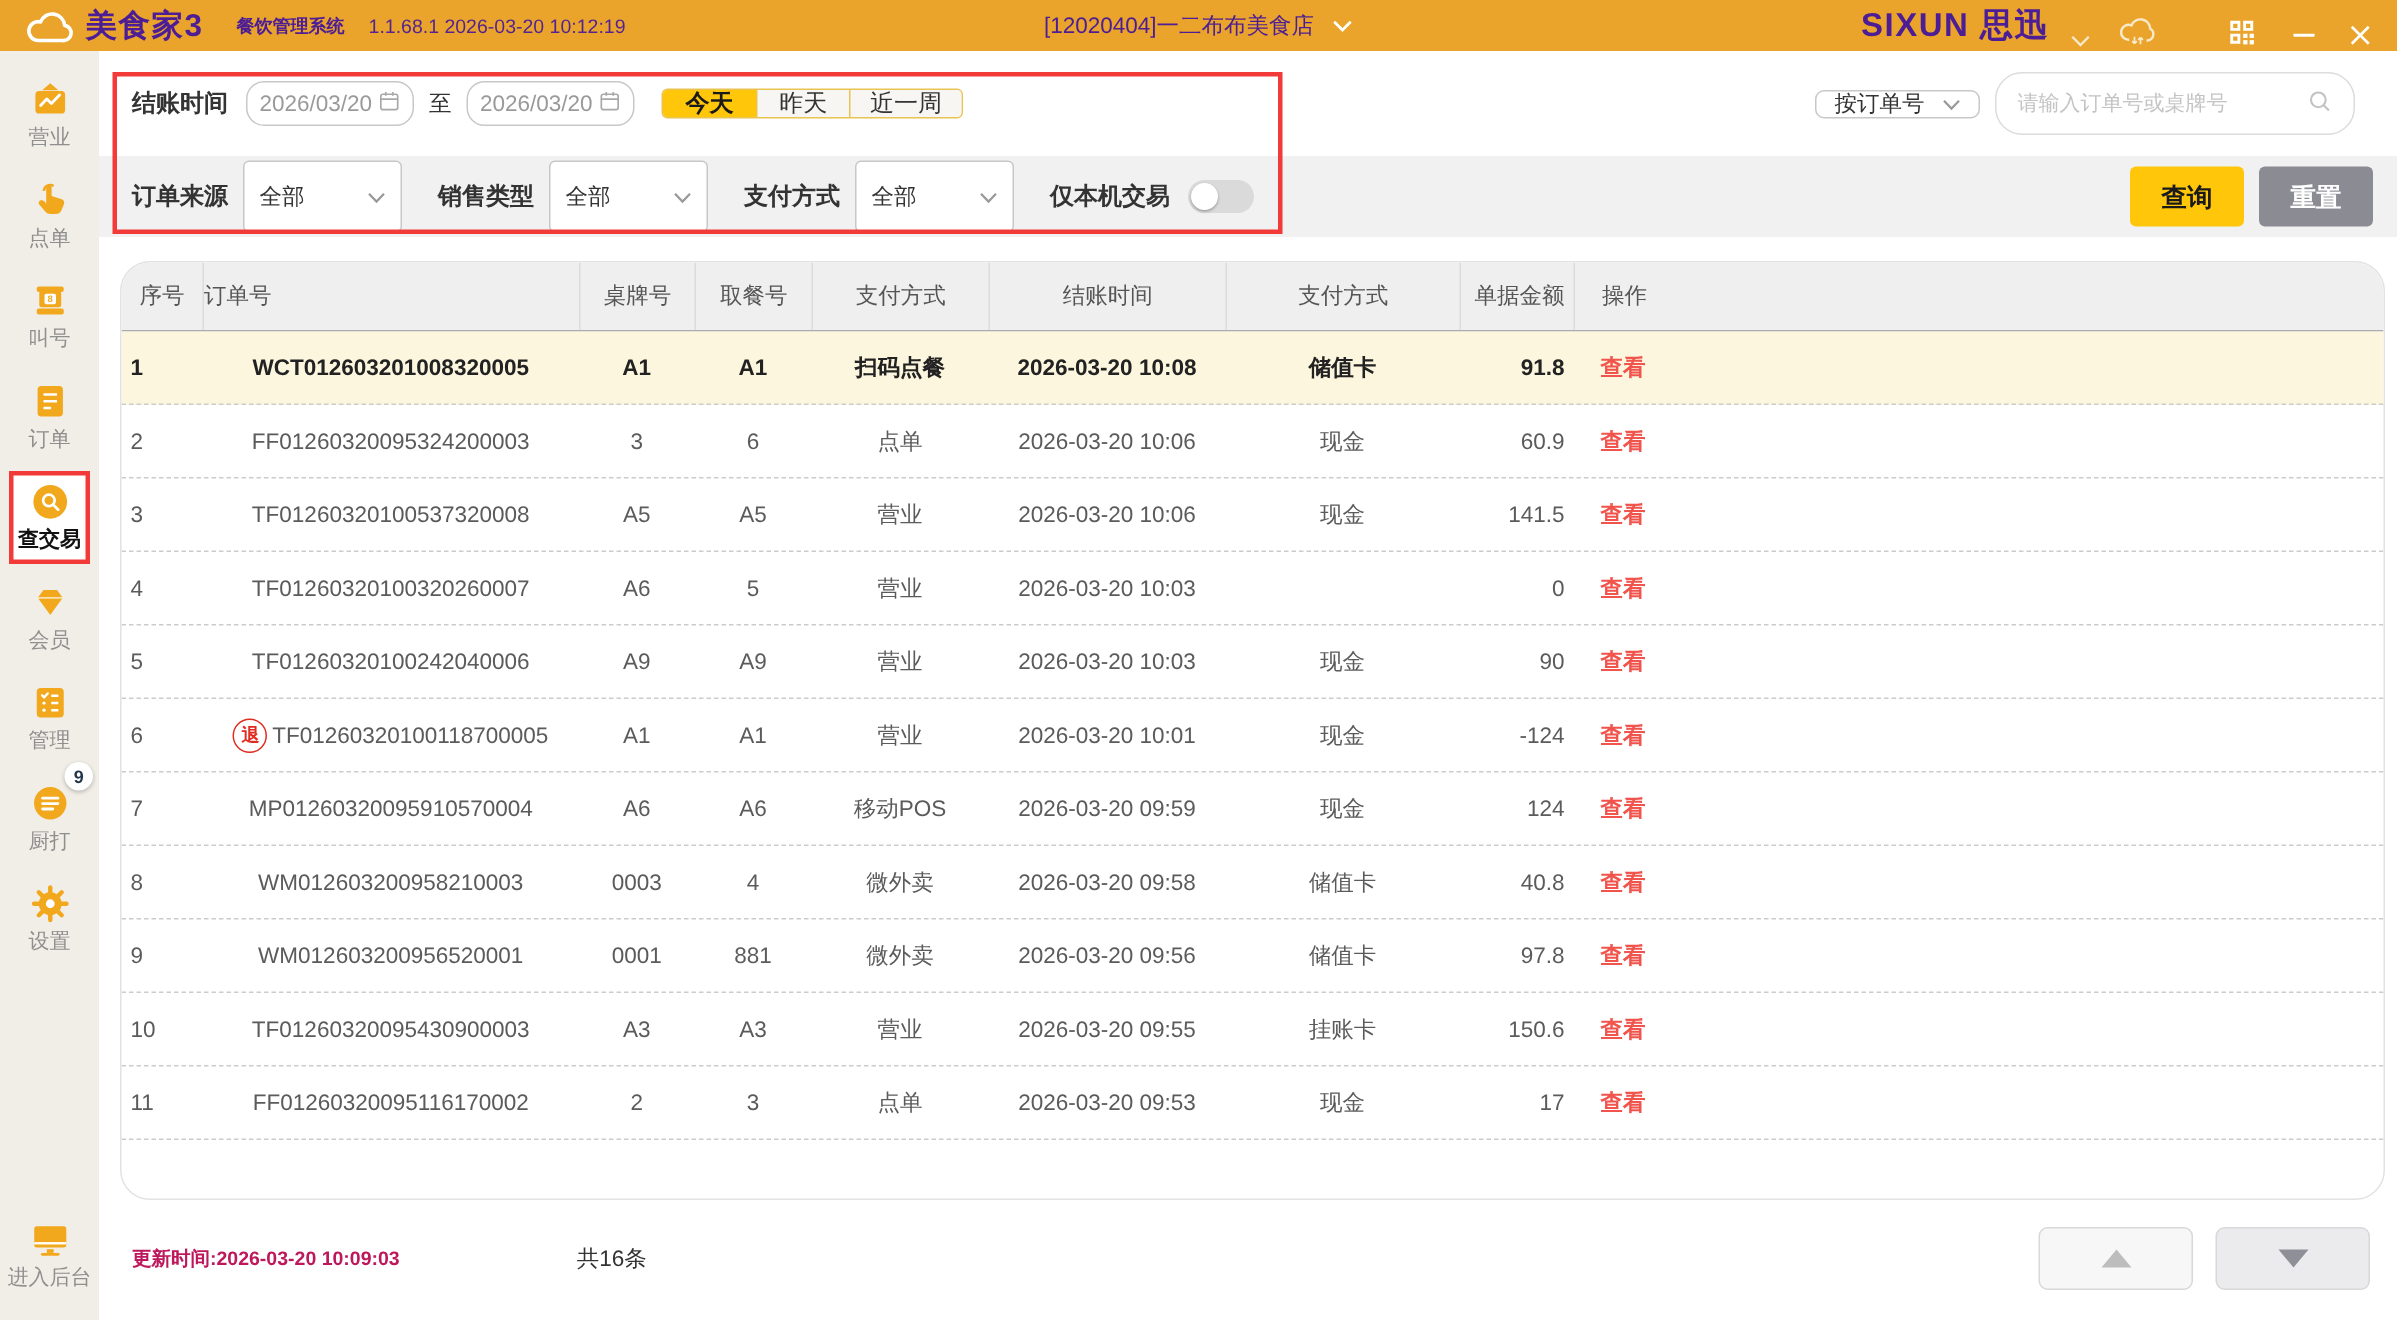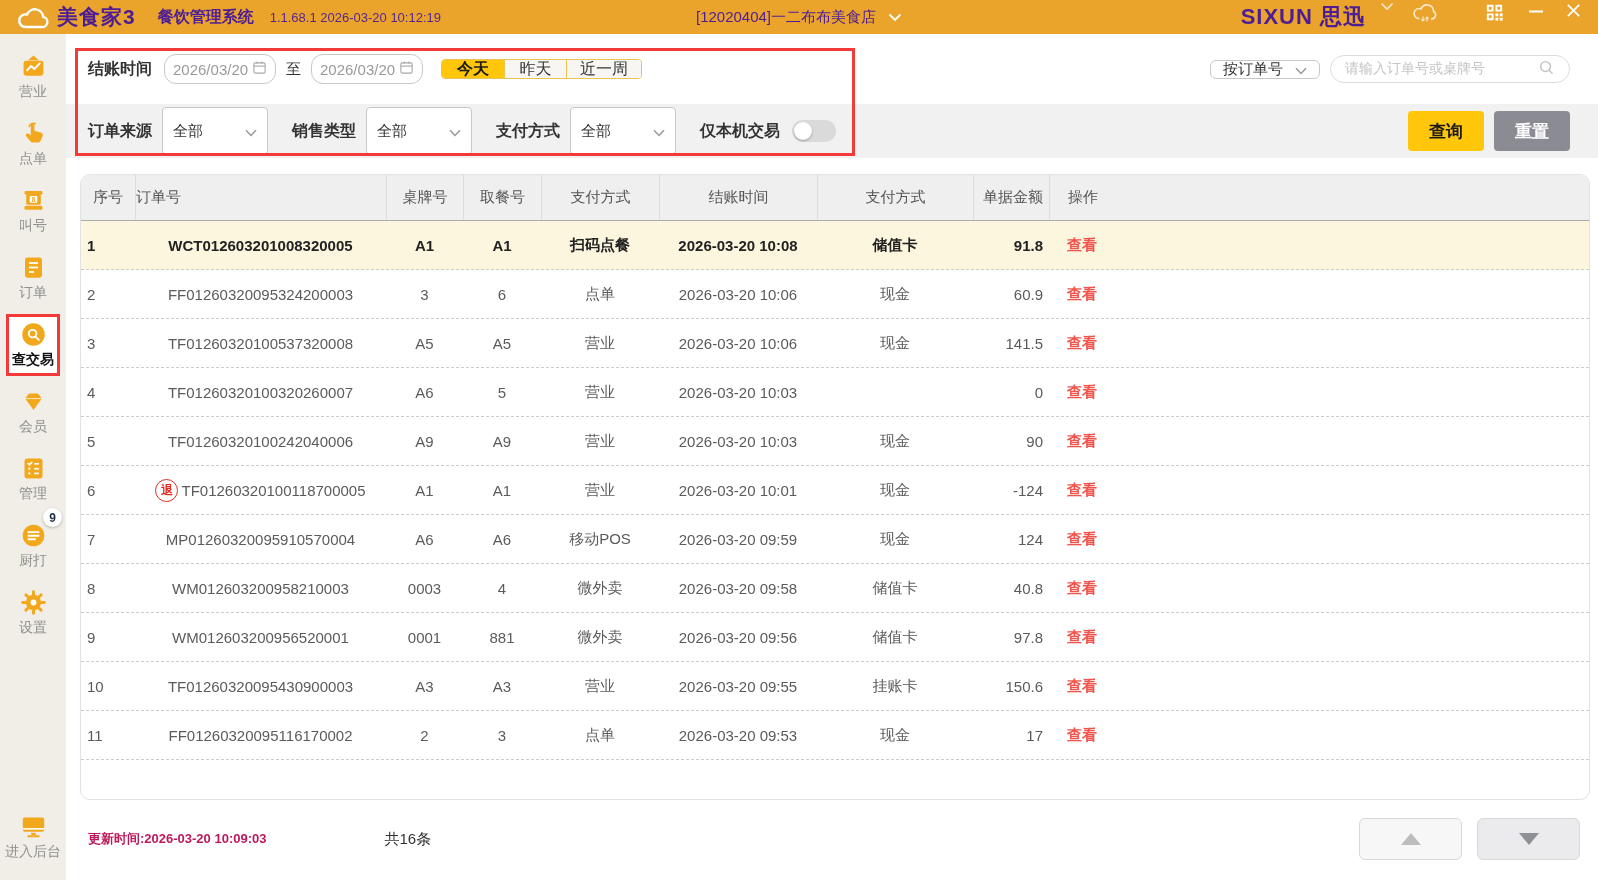--- a/index.html
+++ b/index.html
@@ -4,25 +4,25 @@
 <style>
   * { margin:0; padding:0; box-sizing:border-box; }
   html,body { width:1598px; height:892px; overflow:hidden; background:#fff;
               font-family:"Liberation Sans","DejaVu Sans",sans-serif; }
 
   
   .topbar { height:34px; background:#EAA42B; display:flex; align-items:center;
             padding:0 16px; position:relative; color:#4c1d95; }
   .logo svg { width:34px; height:27px; display:block; }
   .brand { font-size:21px; font-weight:bold; margin-left:7px; letter-spacing:1px; }
-  .app-title { font-size:16px; font-weight:bold; margin-left:22px; }
+  .app-title { font-size:12px; font-weight:bold; margin-left:22px; }
   .version { font-size:13px; margin-left:16px; opacity:.95; }
   .store { position:absolute; left:50%; transform:translateX(-50%); font-size:15px;
            display:flex; align-items:center; gap:12px; cursor:pointer; }
-  .top-right { margin-left:auto; display:flex; align-items:flex-start; }
+  .top-right { margin-left:auto; display:flex; align-items:flex-end; }
   .sixun { font-size:22px; font-weight:bold; letter-spacing:1px; }
   .chev-w svg { width:14px; height:9px; display:block; }
   .icon-btn { display:flex; align-items:center; justify-content:center; cursor:pointer; }
   .tr-chev { margin-left:14px; }
   .tr-cloud { margin-left:18px; } .tr-cloud svg { width:26px; height:22px; }
   .tr-qr { margin-left:46px; } .tr-qr svg { width:21px; height:21px; }
   .tr-min { margin-left:22px; } .tr-min svg { width:18px; height:18px; }
   .tr-close { margin-left:20px; } .tr-close svg { width:17px; height:17px; }
 
   
@@ -39,60 +39,60 @@
   .side-item.active .side-label { color:#111; font-weight:bold; }
   .badge { position:absolute; top:-7px; right:-2px; width:19px; height:19px; background:#fff;
            color:#25364B; font-size:12px; font-weight:bold; border-radius:50%;
            display:flex; align-items:center; justify-content:center;
            box-shadow:0 1px 3px rgba(0,0,0,.25); }
   .side-bottom { margin-top:auto; margin-bottom:12px; }
 
   
   .main { flex:1; position:relative; background:#fff; }
   .frow1 { height:70px; display:flex; align-items:center; padding:0 28px 0 22px; }
-  .frow2 { height:54px; background:#F1F1F1; display:flex; align-items:center; padding:0 28px 0 22px; }
+  .frow2 { height:54px; background:#F1F1F1; display:flex; align-items:center; padding:0 16px 0 22px; }
   .flabel { font-size:16px; font-weight:bold; color:#333; white-space:nowrap; }
   .ml { margin-left:24px; }
   .date-input { width:112px; height:30px; border:1px solid #C8C8C8; border-radius:12px; background:#fff;
                 display:flex; align-items:center; justify-content:space-between; padding:0 8px;
                 margin-left:12px; color:#9A9A9A; font-size:15px; cursor:pointer; }
   .date-input svg { width:15px; height:15px; }
   .to { margin:0 10px; color:#333; font-size:15px; }
   .quick { display:flex; border:1px solid #E9C353; border-radius:4px; overflow:hidden;
            margin-left:18px; height:20px; }
   .seg { min-width:62px; padding:0 13px; display:flex; align-items:center; justify-content:center;
          font-size:16px; color:#333; background:#F7F6F2; border-left:1px solid #E9C353; cursor:pointer; }
   .seg:first-child { border-left:none; }
   .seg.sel { background:#FFC60A; color:#1A1A1A; font-weight:bold; }
   .spacer { flex:1; }
   .sel-box { height:19px; border:1px solid #C8C8C8; border-radius:6px; background:#fff;
              display:flex; align-items:center; gap:12px; padding:0 12px; font-size:15px;
              color:#333; cursor:pointer; }
   .sel-box svg, .sel2 svg { width:12px; height:8px; }
-  .search-pill { width:240px; height:28px; border:1px solid #DCDCDC; border-radius:18px; background:#fff;
+  .search-pill { width:240px; height:42px; border:1px solid #DCDCDC; border-radius:18px; background:#fff;
                  display:flex; align-items:center; padding:0 14px; margin-left:10px; font-size:14px;
                  color:#C4C4C4; cursor:text; }
   .search-pill .ph { flex:1; }
   .search-pill svg { width:17px; height:17px; }
   .sel2 { width:106px; height:48px; border:1px solid #C8C8C8; border-radius:4px; background:#fff;
           display:flex; align-items:center; justify-content:space-between; padding:0 10px;
           margin-left:10px; font-size:15px; color:#333; cursor:pointer; }
   .toggle { width:44px; height:22px; border-radius:11px; background:#DADADA; position:relative;
             margin-left:12px; cursor:pointer; }
   .knob { position:absolute; left:2px; top:2px; width:18px; height:18px; border-radius:50%;
           background:#fff; box-shadow:0 1px 2px rgba(0,0,0,.3); }
   .btn { height:40px; width:76px; border:none; border-radius:4px; font-size:17px; font-weight:bold;
          cursor:pointer; font-family:inherit; }
   .btn-query { background:#FFC60A; color:#1A1A1A; margin-left:auto; }
   .btn-reset { background:#8B8B94; color:#fff; margin-left:10px; }
   .annotation { position:absolute; left:9px; top:14px; width:780px; height:108px;
                 border:3px solid #F23B38; pointer-events:none; z-index:5; }
 
   
-  .panel { margin:16px 8px 0 14px; height:626px; border:1px solid #E2E2E2; border-radius:10px;
+  .panel { margin:16px 8px 0 14px; height:626px; border:1px solid #E2E2E2; border-radius:20px;
            overflow:hidden; background:#fff; }
   .thead, .trow { display:grid; grid-template-columns:54px 251px 77px 78px 118px 158px 156px 76px 1fr; }
   .thead { height:46px; background:#EFEFEF; border-bottom:1px solid #ABABAB; }
   .th { display:flex; align-items:center; justify-content:center; font-size:15px; color:#555;
         border-left:1px solid #DCDCDC; }
   .th.c0 { border-left:none; }
   .th.c1 { justify-content:flex-start; }
   .th.c7 { justify-content:flex-end; padding-right:6px; }
   .th.c8 { justify-content:flex-start; padding-left:18px; }
   .trow { height:49px; border-bottom:1px dashed #CCCCCC; color:#5B5B5B; font-size:15px; cursor:pointer; }

